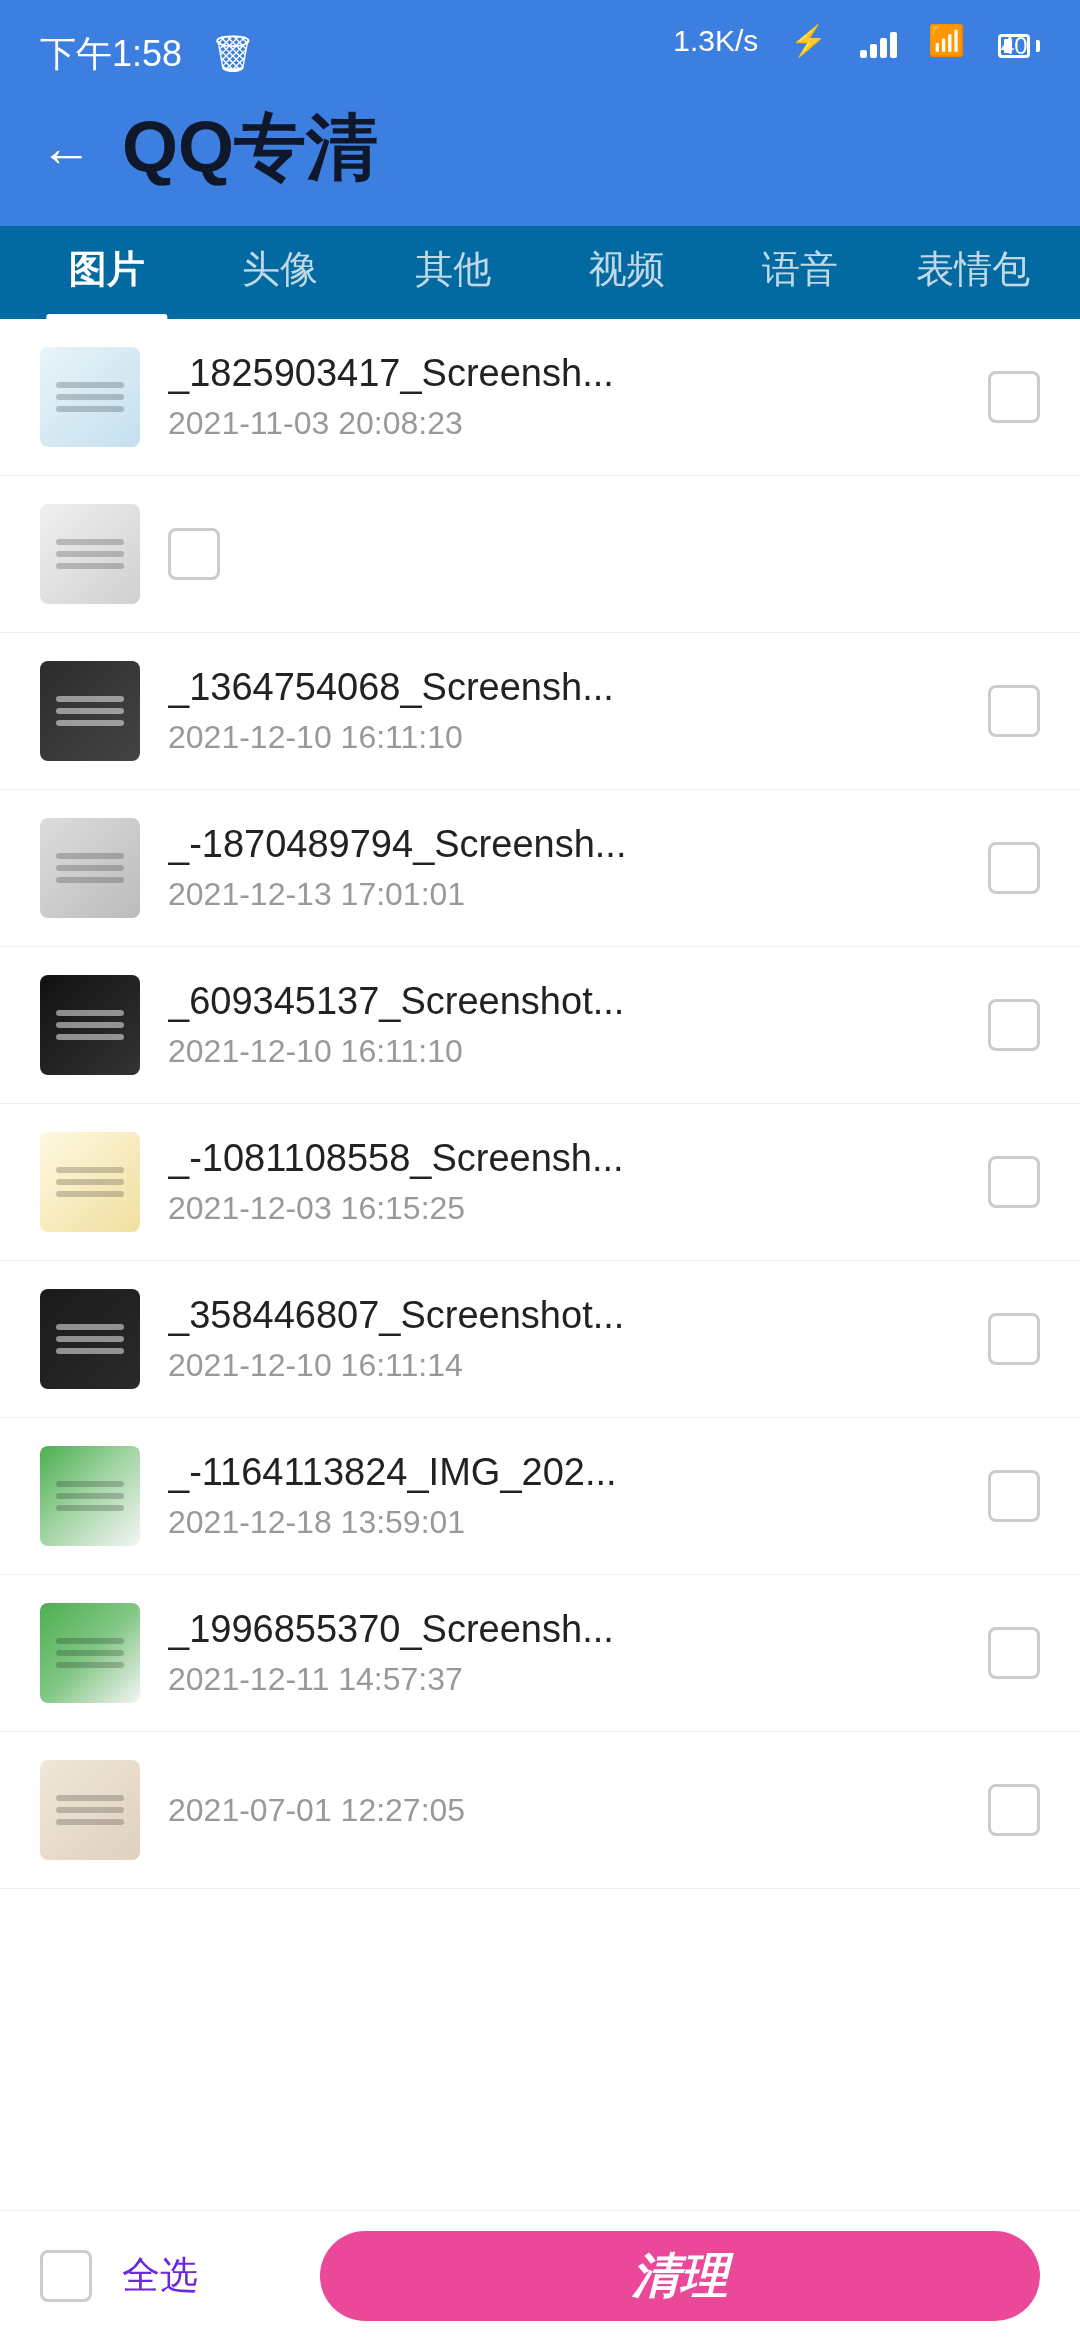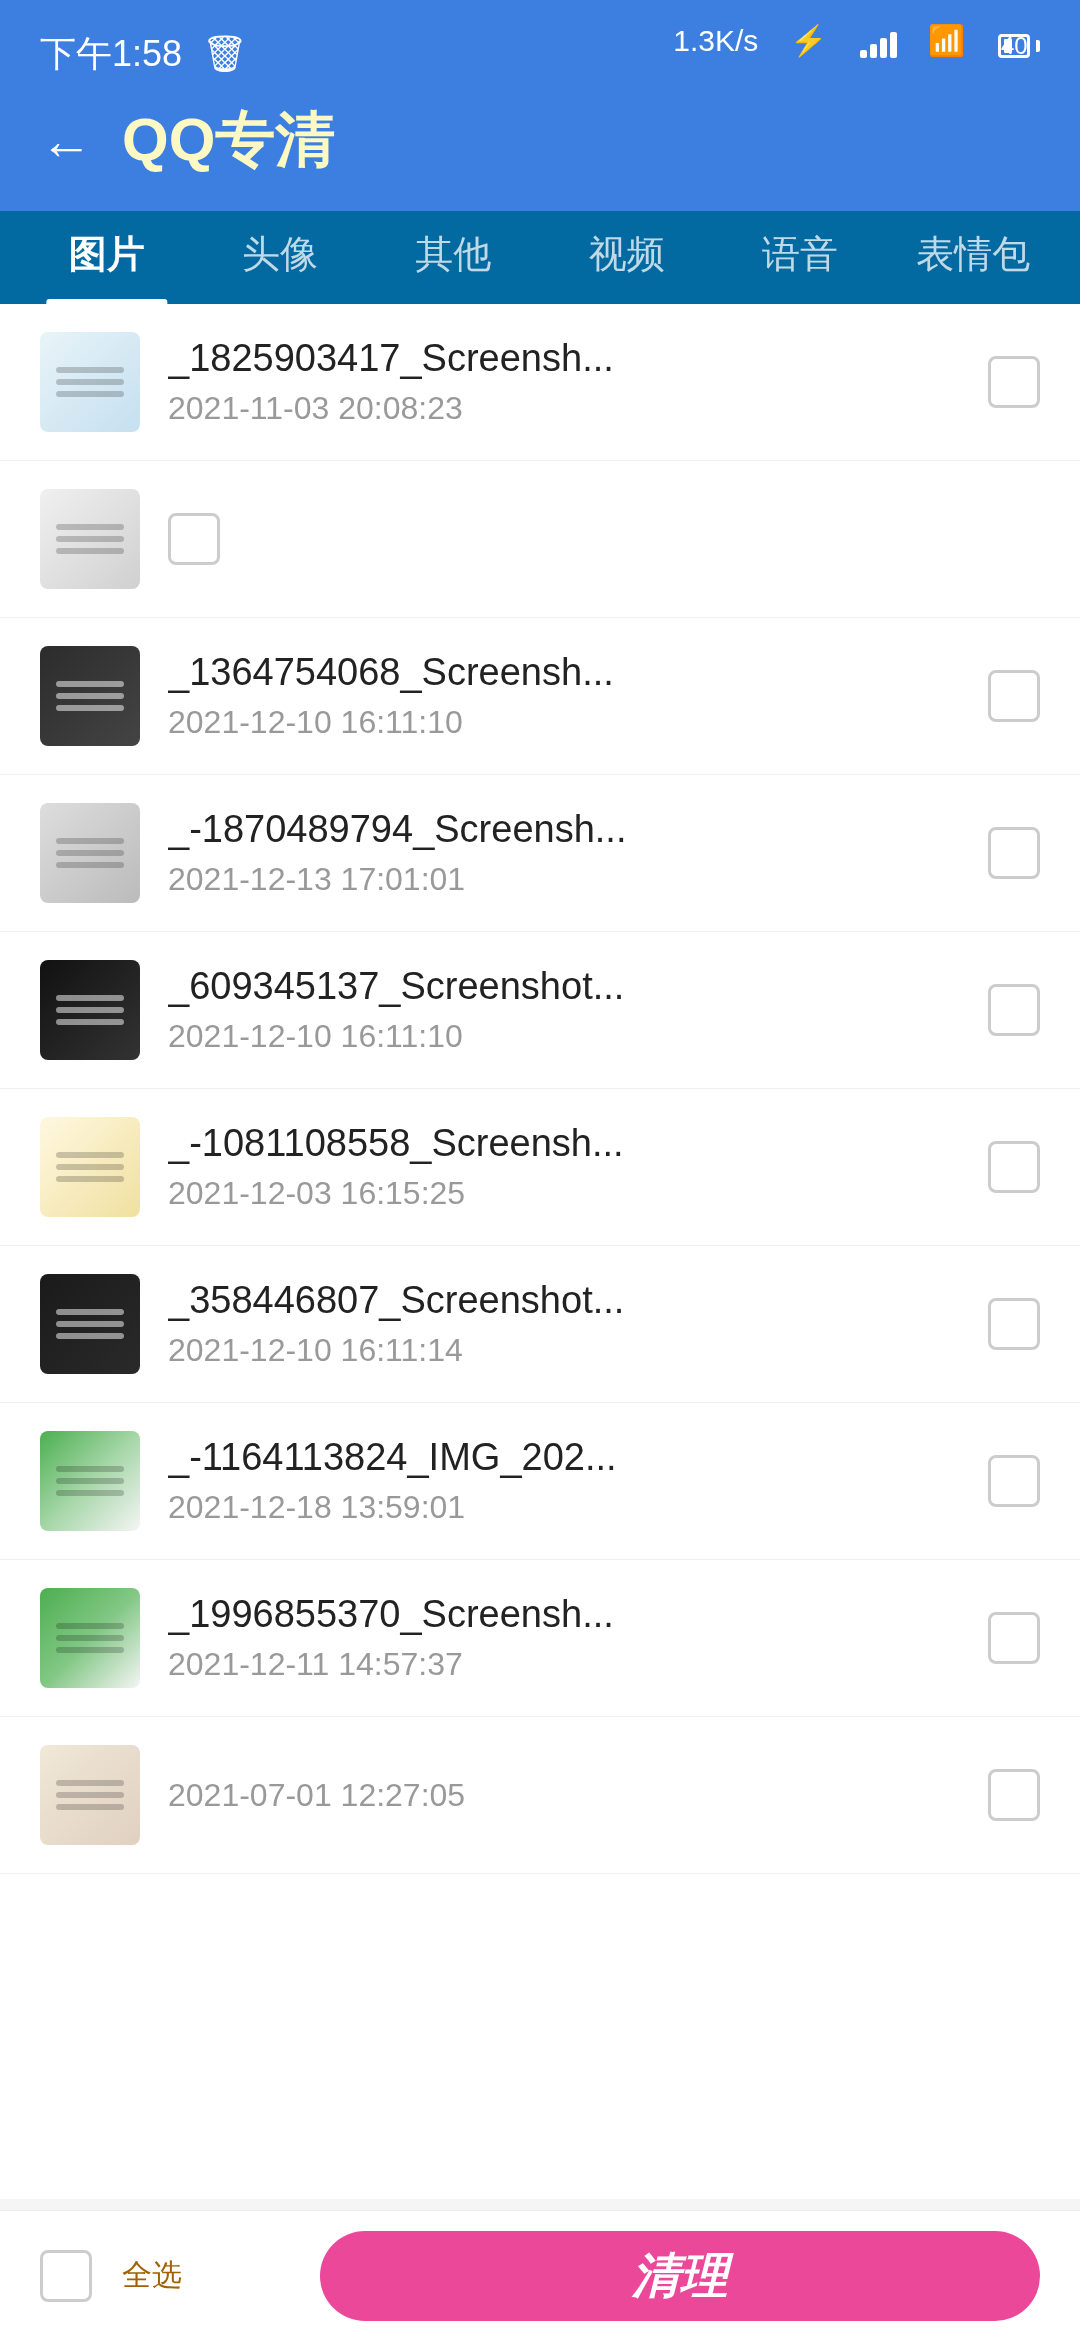--- a/index.html
+++ b/index.html
@@ -21,21 +21,21 @@
       align-items: center;
       justify-content: space-between;
       padding: 0 40px;
     }
     .status-time {
       color: white;
       font-size: 36px;
       font-weight: 500;
       display: flex;
       align-items: center;
-      gap: 20px;
+      gap: 28px;
       margin-top: 28px;
     }
     .status-right {
       color: white;
       font-size: 30px;
       display: flex;
       align-items: flex-end;
       gap: 32px;
       margin-left: 28px;
     }
@@ -49,22 +49,22 @@
       gap: 30px;
     }
     .back-arrow {
       color: white;
       font-size: 52px;
       font-weight: 300;
       line-height: 1;
       cursor: pointer;
     }
     .page-title {
-      color: #fef9c3;
-      font-size: 60px;
+      color: #0f172a;
+      font-size: 72px;
       font-weight: 600;
     }
 
     
     .tabs {
       background: #0369a1;
       display: flex;
       padding: 0 20px;
     }
     .tab-item {
@@ -190,22 +190,22 @@
     }
     .select-all-check {
       width: 52px;
       height: 52px;
       border: 3px solid #cccccc;
       border-radius: 8px;
       background: white;
       flex-shrink: 0;
     }
     .select-all-label {
-      font-size: 30px;
-      color: #a16207;
+      font-size: 38px;
+      color: #6d28d9;
       margin-right: auto;
     }
     .clean-btn {
       background: #ec4899;
       color: white;
       border: none;
       border-radius: 60px;
       height: 90px;
       width: 720px;
       font-size: 48px;

